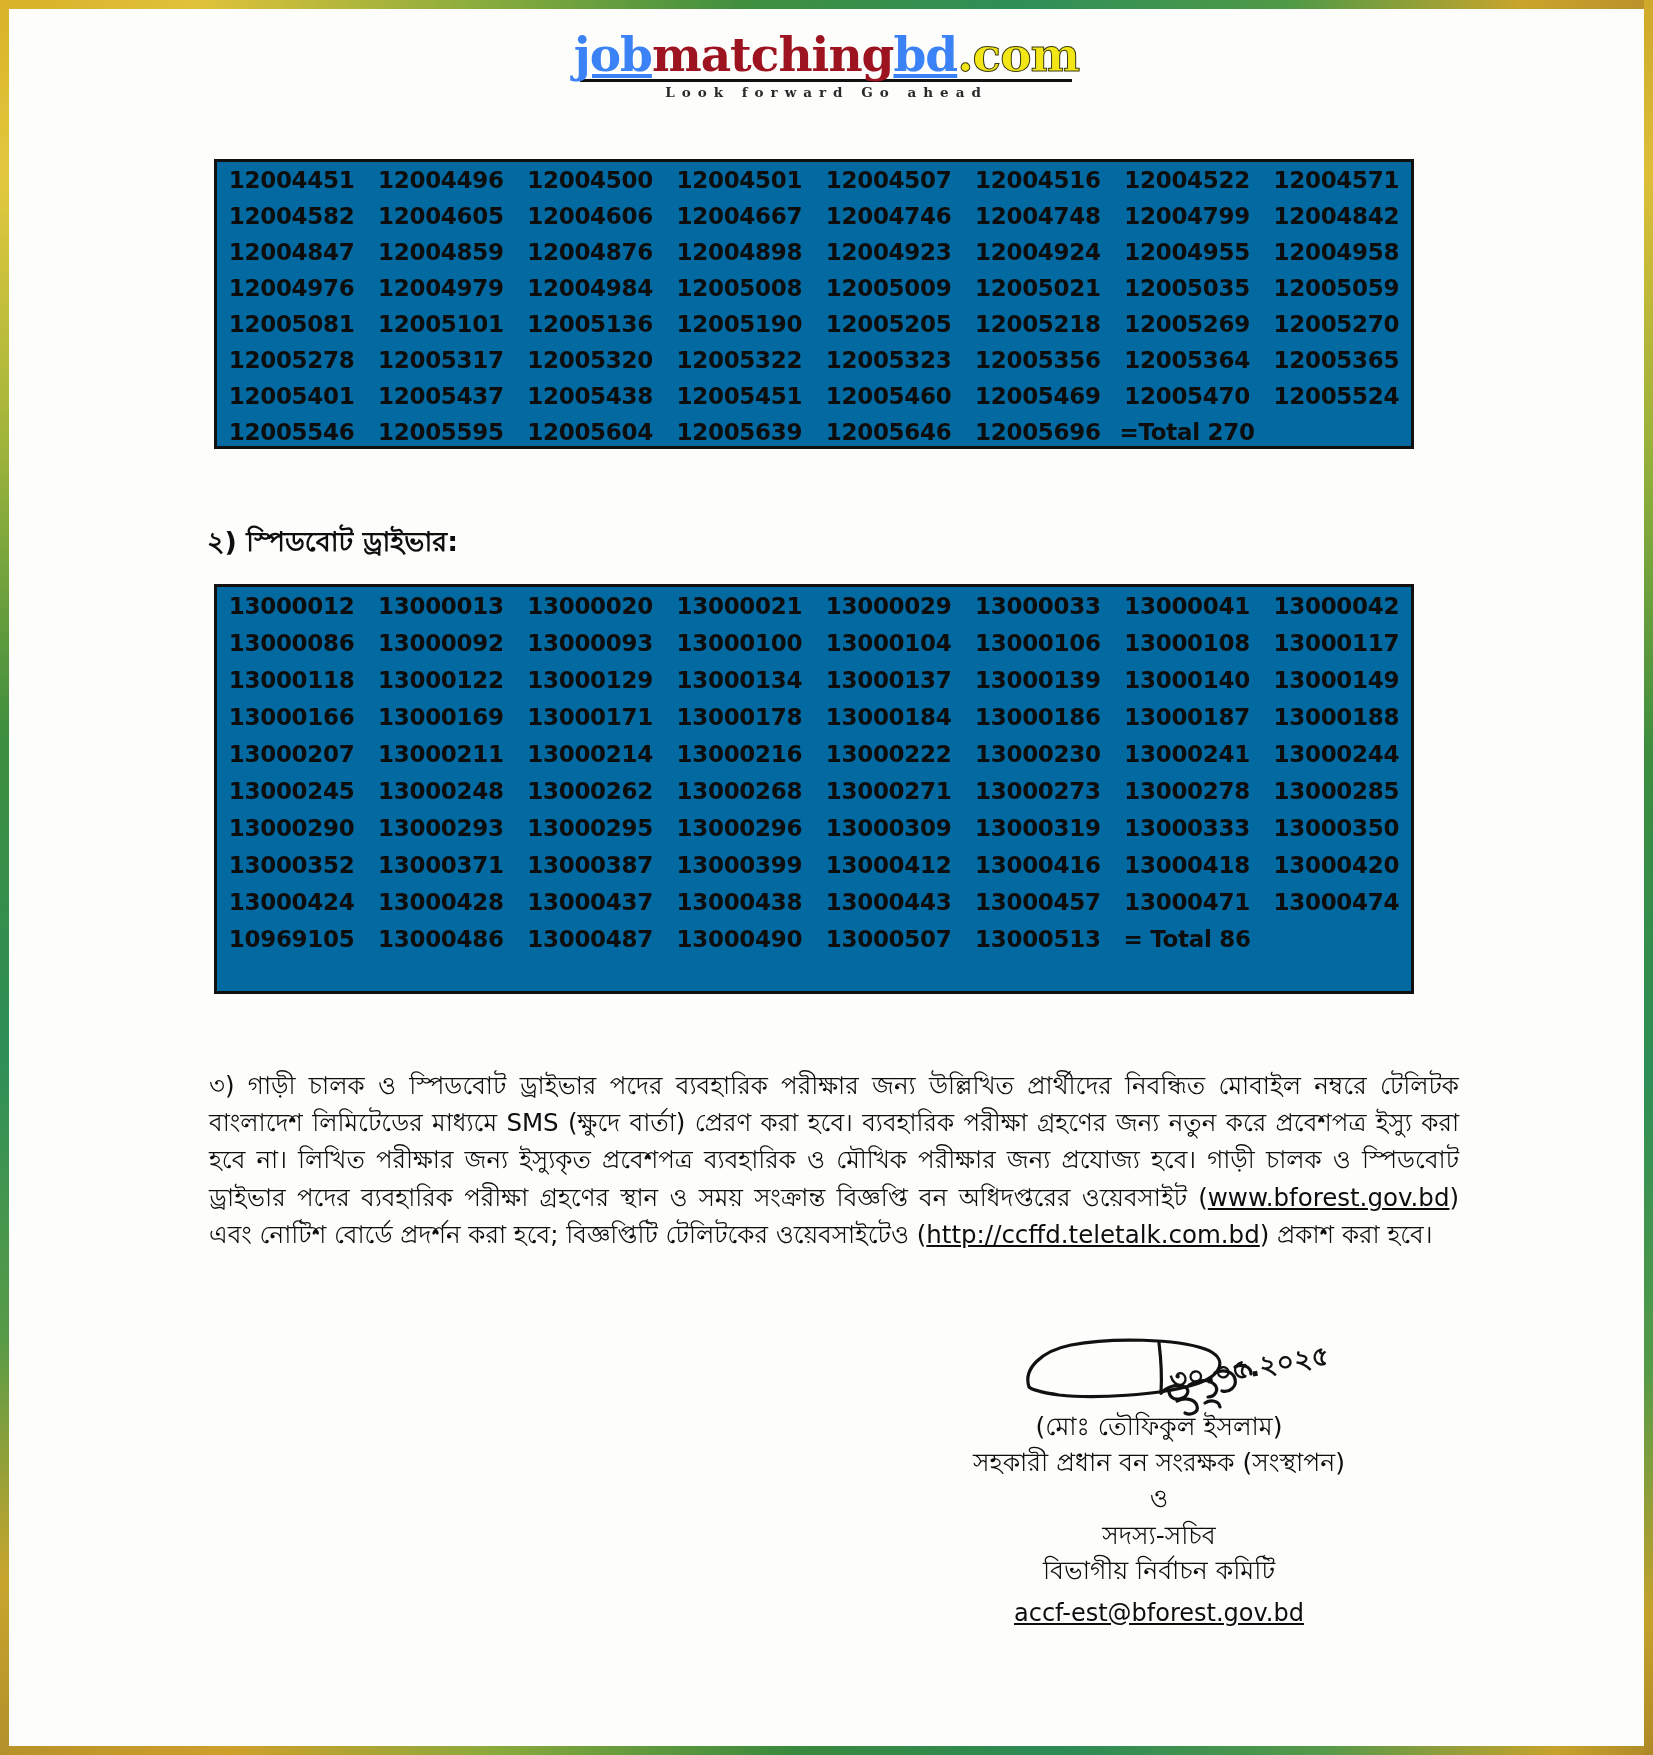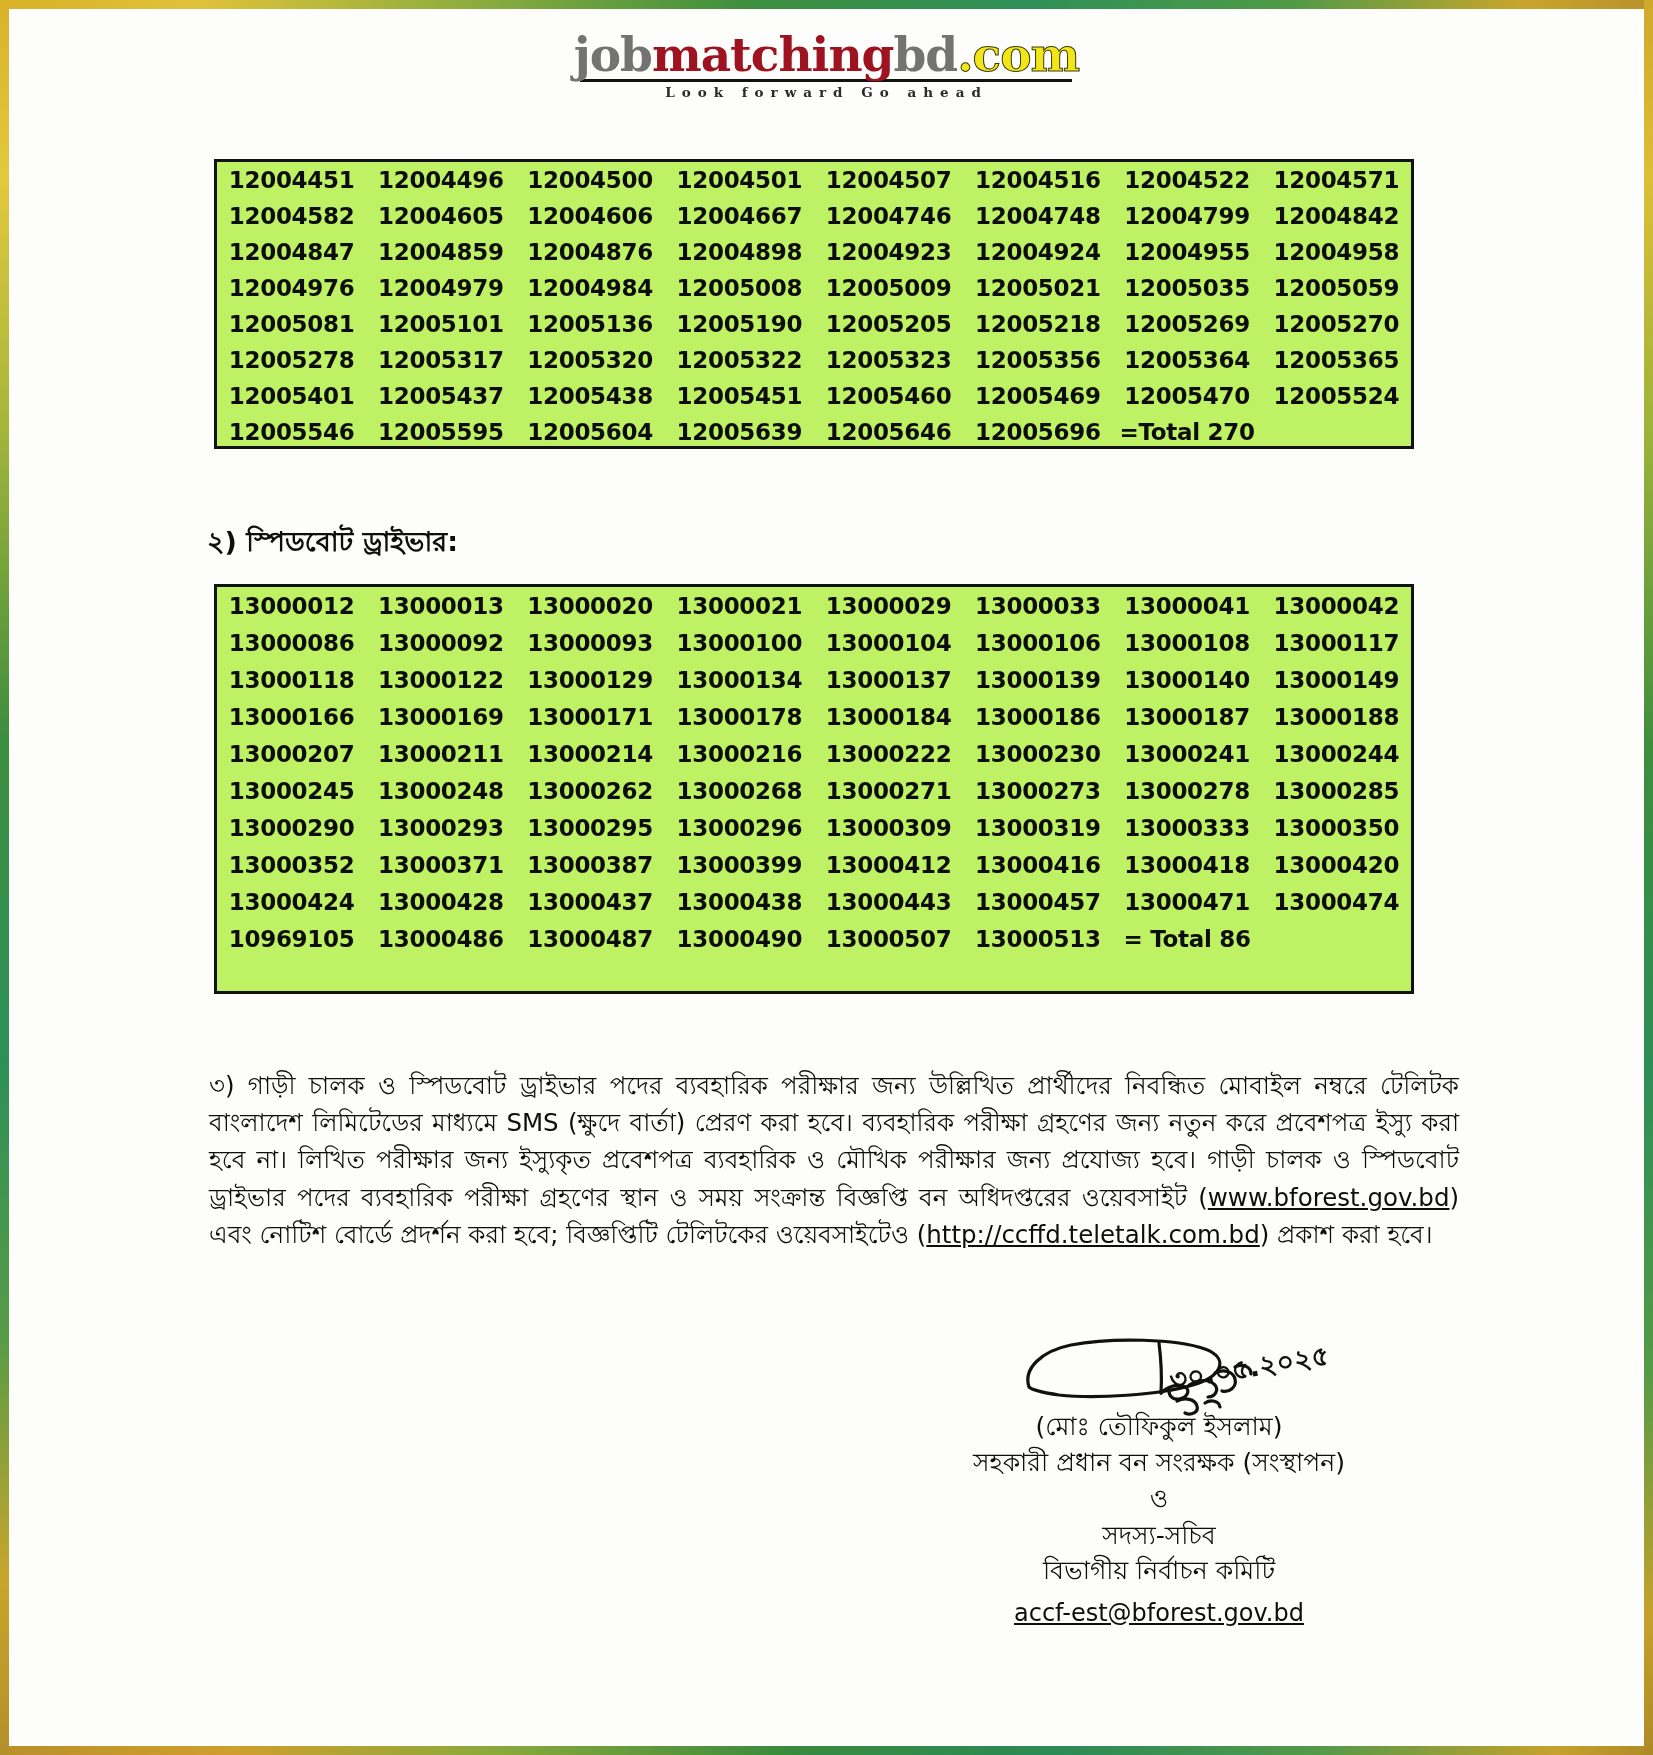--- a/index.html
+++ b/index.html
@@ -60,21 +60,21 @@
   #logo-wordmark {
     font-family: "DejaVu Serif", serif;
     font-weight: 700;
     font-size: 47px;
     letter-spacing: -1px;
     line-height: 1;
     white-space: nowrap;
     display: inline-block;
     position: relative;
   }
-  #logo-wordmark .g  { color: #737373; }
+  #logo-wordmark .g  { color: #3b82f6; text-decoration: underline; }
   #logo-wordmark .r  { color: #9d1420; }
   #logo-wordmark .y  { color: #f2e616; -webkit-text-stroke: 1px #3a3a12; }
   #logo-underline {
     display: block;
     height: 3px;
     background: #111;
     margin: 1px auto 0;
     width: 492px;
   }
   #logo-tagline {
@@ -84,21 +84,21 @@
     letter-spacing: 7px;
     color: #2a2a2a;
     margin-top: 4px;
     white-space: nowrap;
   }
 
   
   .roll-table-wrap {
     position: absolute;
     border: 3px solid #111;
-    background: #bef264;
+    background: #0369a1;
     box-sizing: border-box;
   }
   #table-1-wrap { left: 205px; top: 150px; width: 1200px; height: 290px; }
   #table-2-wrap { left: 205px; top: 575px; width: 1200px; height: 410px; }
 
   table.roll-table {
     width: 100%;
     border-collapse: collapse;
     table-layout: fixed;
   }

